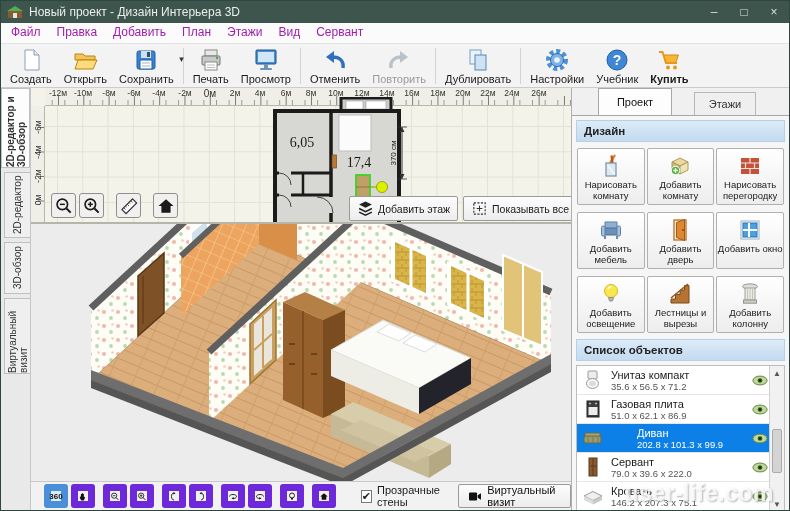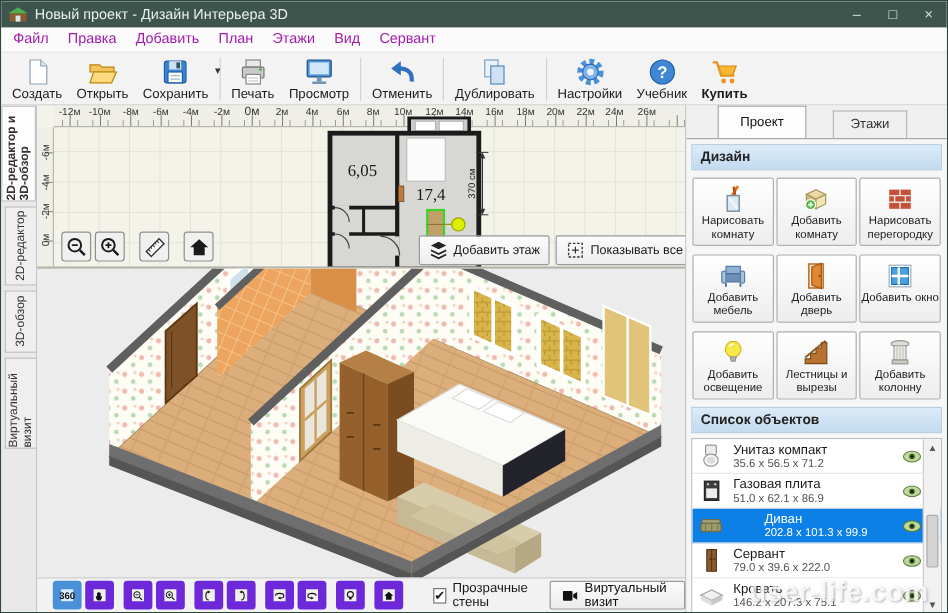--- a/index.html
+++ b/index.html
@@ -216,20 +216,27 @@
       <span>Просмотр</span>
     </div>
     <div class="tsep"></div>
     <div class="tbtn">
       <svg viewBox="0 0 26 26">
         <path d="M21 21c1-7-3-11-11-11" fill="none" stroke="#2f6fc0" stroke-width="3.5"></path>
         <path d="M12 4l-8 6 8 6z" fill="#2f6fc0"></path>
       </svg>
       <span>Отменить</span>
     </div>
+    <div class="tbtn disabled">
+      <svg viewBox="0 0 26 26">
+        <path d="M5 21c-1-7 3-11 11-11" fill="none" stroke="#b9c2ca" stroke-width="3.5"></path>
+        <path d="M14 4l8 6-8 6z" fill="#b9c2ca"></path>
+      </svg>
+      <span>Повторить</span>
+    </div>
     <div class="tsep"></div>
     <div class="tbtn">
       <svg viewBox="0 0 26 26">
         <rect x="5" y="3" width="11" height="14" fill="#eaf2fa" stroke="#7aa0c0"></rect>
         <rect x="10" y="8" width="11" height="15" fill="#cfe2f4" stroke="#5588bb"></rect>
       </svg>
       <span>Дублировать</span>
     </div>
     <div class="tsep"></div>
     <div class="tbtn">

